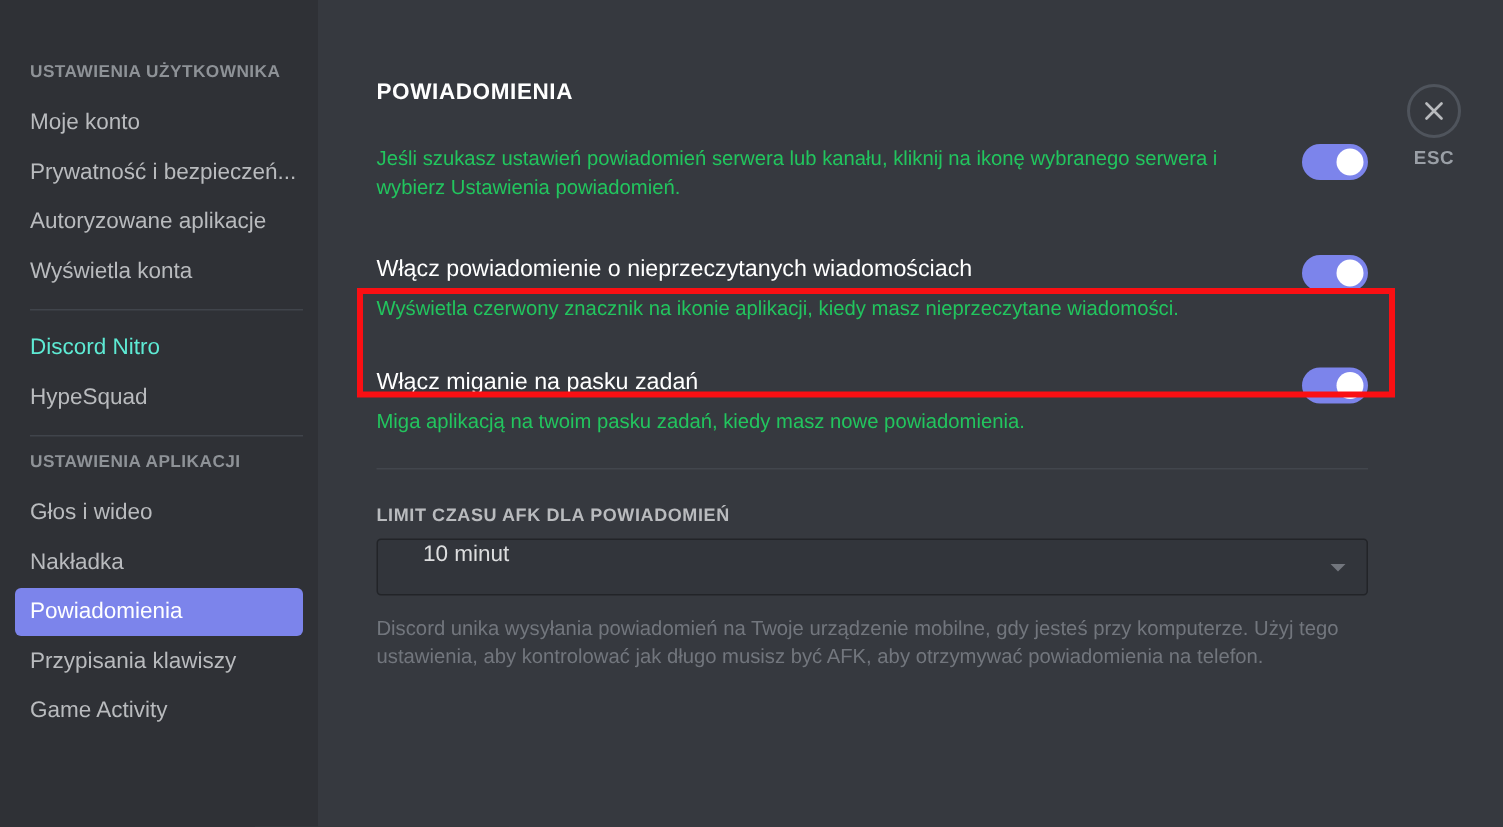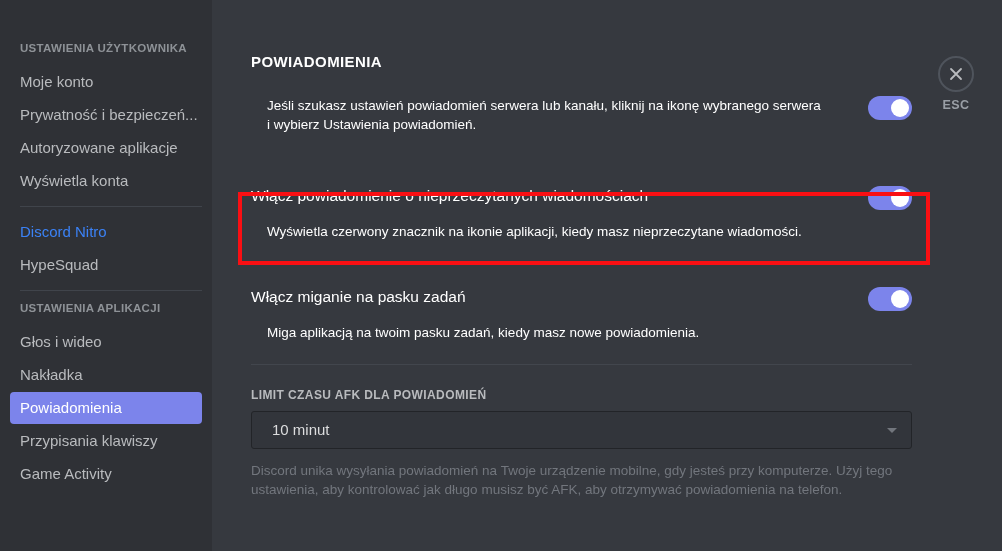--- a/index.html
+++ b/index.html
@@ -53,21 +53,21 @@
     padding: 6px 10px 6px 20px;
     margin: 0 10px 1px 10px;
     padding-left: 10px;
     border-radius: 4px;
     white-space: nowrap;
     overflow: hidden;
     cursor: pointer;
     box-sizing: border-box;
   }
   .side-item.nitro {
-    color: #3b82f6;
+    color: #5eead4;
   }
   .side-item.active {
     background: #7c84eb;
     color: #ffffff;
   }
   .side-sep {
     height: 1px;
     background: #40444b;
     margin: 9px 10px 9px 20px;
   }
@@ -102,24 +102,24 @@
     padding-right: 70px;
     margin-bottom: 0;
   }
   .setting-title {
     color: #ffffff;
     font-size: 15.5px;
     line-height: 20px;
     margin: 0 0 6px 0;
   }
   .setting-desc {
-    color: #ffffff;
+    color: #22c55e;
     font-size: 13.5px;
     line-height: 19px;
-    margin: 16px;
+    margin: 0;
   }
 
   
   .toggle {
     position: absolute;
     right: 0;
     top: 0;
     width: 44px;
     height: 24px;
     border-radius: 12px;
@@ -152,22 +152,22 @@
     line-height: 16px;
   }
   .select {
     position: relative;
     height: 38px;
     background: #32353b;
     border: 1px solid #222428;
     border-radius: 3px;
     box-sizing: border-box;
     display: flex;
-    align-items: center;
-    padding: 0 20px;
+    align-items: flex-start;
+    padding: 0 30px;
     cursor: pointer;
   }
   .select-value {
     color: #dcddde;
     font-size: 15px;
     line-height: 20px;
   }
   .select-arrow {
     position: absolute;
     right: 14px;

